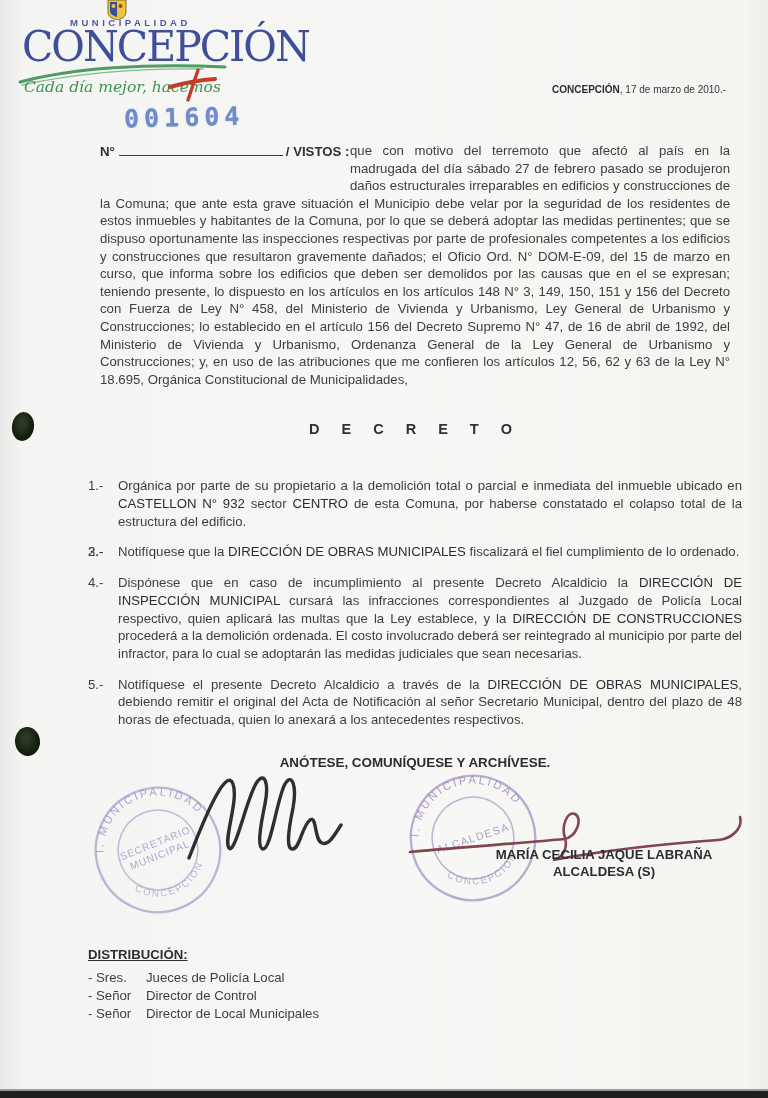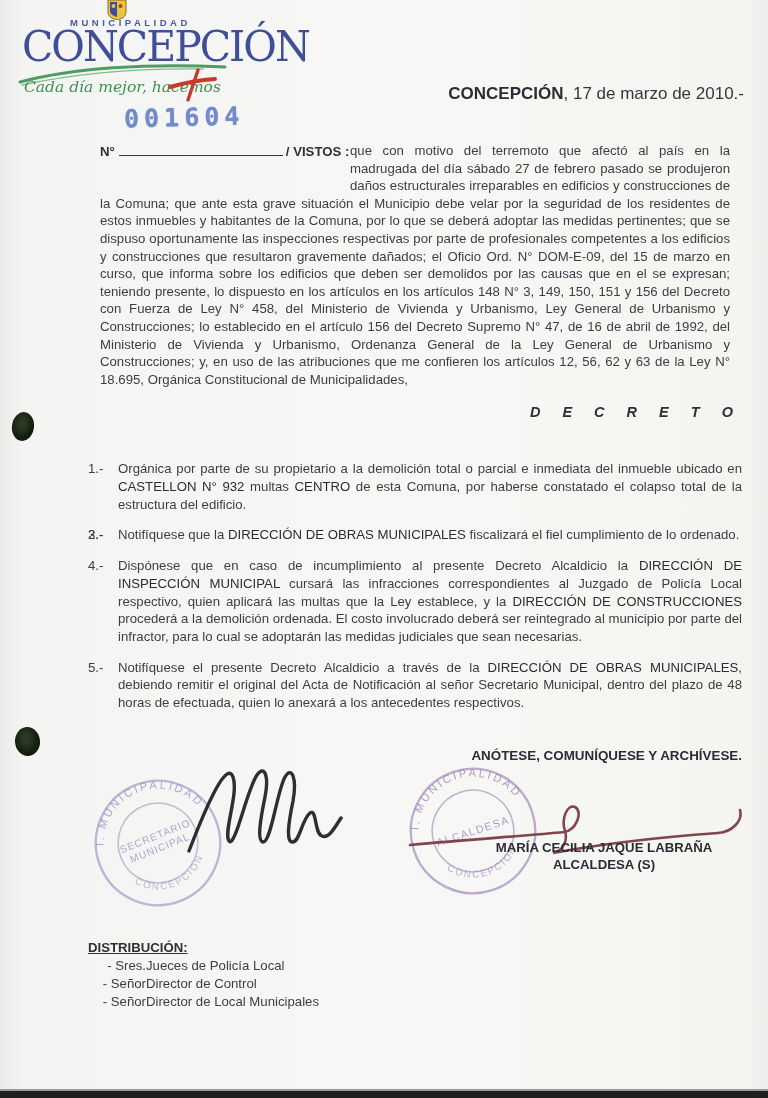--- a/index.html
+++ b/index.html
@@ -12,56 +12,56 @@
   .logo{position:absolute;left:18px;top:0;width:230px;height:108px;}
   .shield{position:absolute;left:88px;top:0;}
   .muni{position:absolute;left:52px;top:17px;font-size:9.5px;font-weight:bold;
         letter-spacing:3.5px;color:#4a58a5;}
   .citylogo{position:absolute;left:4px;top:22px;font-family:"DejaVu Serif",serif;
         font-size:41px;color:#3f4e99;letter-spacing:-2px;transform:scaleY(1.04);white-space:nowrap;}
   .swoosh{position:absolute;left:0;top:60px;}
   .tagline{position:absolute;left:6px;top:78px;font-family:"DejaVu Serif",serif;
         font-style:italic;font-size:15.5px;color:#3d9152;white-space:nowrap;}
   .plusmark{position:absolute;left:150px;top:68px;}
-  .dateline{position:absolute;right:24px;top:84px;font-size:17px;color:#35373d;}
+  .dateline{position:absolute;right:42px;top:84px;font-size:10px;color:#35373d;}
   .dateline b{color:#2b2d33;}
   .folio{position:absolute;left:124px;top:103px;font-family:"DejaVu Sans Mono",monospace;
         font-weight:bold;font-size:25px;letter-spacing:5px;color:#5b79c4;opacity:.85;
         transform:rotate(-1.5deg);text-shadow:0 0 1px rgba(91,121,196,.9);}
   
   .col{position:absolute;left:88px;top:130px;width:654px;}
   .vistos{font-size:13.2px;line-height:17.6px;text-align:justify;margin:12px;}
   .vistos-head{float:left;width:250px;height:36px;font-size:13.2px;}
   .no-label{font-weight:bold;color:#2e3036;}
   .no-line{display:inline-block;width:164px;border-bottom:1.6px solid #3a3a40;height:13px;
         margin:0 3px 0 4px;}
   .vistos-label{font-weight:bold;color:#2e3036;}
-  .decreto{margin:16px 0 0 0;text-align:right;font-size:14.5px;font-weight:bold;
-        letter-spacing:9px;color:#2e3036;font-style:italic;}
+  .decreto{margin:33px 0 0 0;text-align:center;font-size:14.5px;font-weight:bold;
+        letter-spacing:9px;color:#2e3036;}
   .items{margin-top:40px;}
   .item{position:relative;padding-left:30px;font-size:13.2px;line-height:17.7px;
         text-align:justify;margin-bottom:13px;}
   .inum{position:absolute;left:0;top:0;}
   .b{font-weight:normal;color:#2b2d33;}
-  .closing{margin-top:36px;text-align:right;font-weight:bold;font-size:13.4px;color:#2b2d33;}
+  .closing{margin-top:26px;text-align:center;font-weight:bold;font-size:13.4px;color:#2b2d33;}
   
   .sigzone{position:relative;height:170px;margin-top:4px;}
   .stampL{position:absolute;left:2px;top:8px;transform:rotate(-22deg);opacity:.8;}
   .stampR{position:absolute;left:315px;top:-4px;transform:rotate(-18deg);opacity:.85;}
   .autographL{position:absolute;left:95px;top:-12px;}
   .autographR{position:absolute;left:318px;top:32px;}
   .nameblk{position:absolute;text-align:center;font-size:13.2px;font-weight:bold;
         line-height:17px;color:#2b2d33;}
   .nameL{left:58px;top:101px;width:242px;}
   .nameR{left:390px;top:72px;width:252px;}
   
   .dist{margin-top:2px;font-size:13.2px;line-height:18px;}
-  .dist-h{font-weight:bold;text-decoration:underline;color:#2e3036;}
+  .dist-h{font-weight:bold;text-decoration:underline;color:#2e3036;margin-bottom:5px;}
   .dist-row{display:flex;}
-  .dist-to{width:58px;flex:0 0 58px;text-align:right;}
+  .dist-to{width:58px;flex:0 0 58px;}
   
   .staple{position:absolute;border-radius:50%;
         background:radial-gradient(ellipse at 45% 40%, #2c3a24 15%, #17200f 55%, #0d130c 85%);}
   .staple1{left:12px;top:412px;width:22px;height:29px;transform:rotate(8deg);}
   .staple2{left:15px;top:727px;width:25px;height:29px;transform:rotate(-4deg);}
   .scanedge{position:absolute;left:0;bottom:0;width:768px;height:7px;background:#1f1f1f;}
   .scanedge2{position:absolute;left:0;bottom:7px;width:768px;height:2px;background:#9a9a98;}
   svg text{font-family:"Liberation Sans",sans-serif;}
 </style>
 </head>
@@ -97,21 +97,21 @@
   <div class="col">
 
     <p class="vistos">
       <span class="vistos-head"><span class="no-label">N°</span><span class="no-line"></span><span class="vistos-label">/ VISTOS :</span></span><span>que con motivo del terremoto que afectó al país en la madrugada del día sábado 27 de febrero pasado se produjeron daños estructurales irreparables en edificios y construcciones de la Comuna; que ante esta grave situación el Municipio debe velar por la seguridad de los residentes de estos inmuebles y habitantes de la Comuna, por lo que se deberá adoptar las medidas pertinentes; que se dispuso oportunamente las inspecciones respectivas por parte de profesionales competentes a los edificios y construcciones que resultaron gravemente dañados; el Oficio Ord. N° DOM-E-09, del 15 de marzo en curso, que informa sobre los edificios que deben ser demolidos por las causas que en el se expresan; teniendo presente, lo dispuesto en los artículos en los artículos 148 N° 3, 149, 150, 151 y 156 del Decreto con Fuerza de Ley N° 458, del Ministerio de Vivienda y Urbanismo, Ley General de Urbanismo y Construcciones; lo establecido en el artículo 156 del Decreto Supremo N° 47, de 16 de abril de 1992, del Ministerio de Vivienda y Urbanismo, Ordenanza General de la Ley General de Urbanismo y Construcciones; y, en uso de las atribuciones que me confieren los artículos 12, 56, 62 y 63 de la Ley N° 18.695, Orgánica Constitucional de Municipalidades,</span>
     </p>
 
     <div class="decreto">D E C R E T O</div>
 
     <div class="items">
       <div class="item">
-        <span class="inum">1.-</span><span>Orgánica por parte de su propietario a la demolición total o parcial e inmediata del inmueble ubicado en </span><span class="b">CASTELLON N° 932</span><span> multas </span><span class="b">CENTRO</span><span> de esta Comuna, por haberse constatado el colapso total de la estructura del edificio.</span>
+        <span class="inum">1.-</span><span>Orgánica por parte de su propietario a la demolición total o parcial e inmediata del inmueble ubicado en </span><span class="b">CASTELLON N° 932</span><span> sector </span><span class="b">CENTRO</span><span> de esta Comuna, por haberse constatado el colapso total de la estructura del edificio.</span>
       </div>
       <div class="item">
         <span class="inum">2.-</span>
       </div>
       <div class="item">
         <span class="inum">3.-</span><span>Notifíquese que la </span><span class="b">DIRECCIÓN DE OBRAS MUNICIPALES</span><span> fiscalizará el fiel cumplimiento de lo ordenado.</span>
       </div>
       <div class="item">
         <span class="inum">4.-</span><span>Dispónese que en caso de incumplimiento al presente Decreto Alcaldicio la </span><span class="b">DIRECCIÓN DE INSPECCIÓN MUNICIPAL</span><span> cursará las infracciones correspondientes al Juzgado de Policía Local respectivo, quien aplicará las multas que la Ley establece, y la </span><span class="b">DIRECCIÓN DE CONSTRUCCIONES</span><span> procederá a la demolición ordenada.  El costo involucrado deberá ser reintegrado al municipio por parte del infractor, para lo cual se adoptarán las medidas judiciales que sean necesarias.</span>
       </div>

